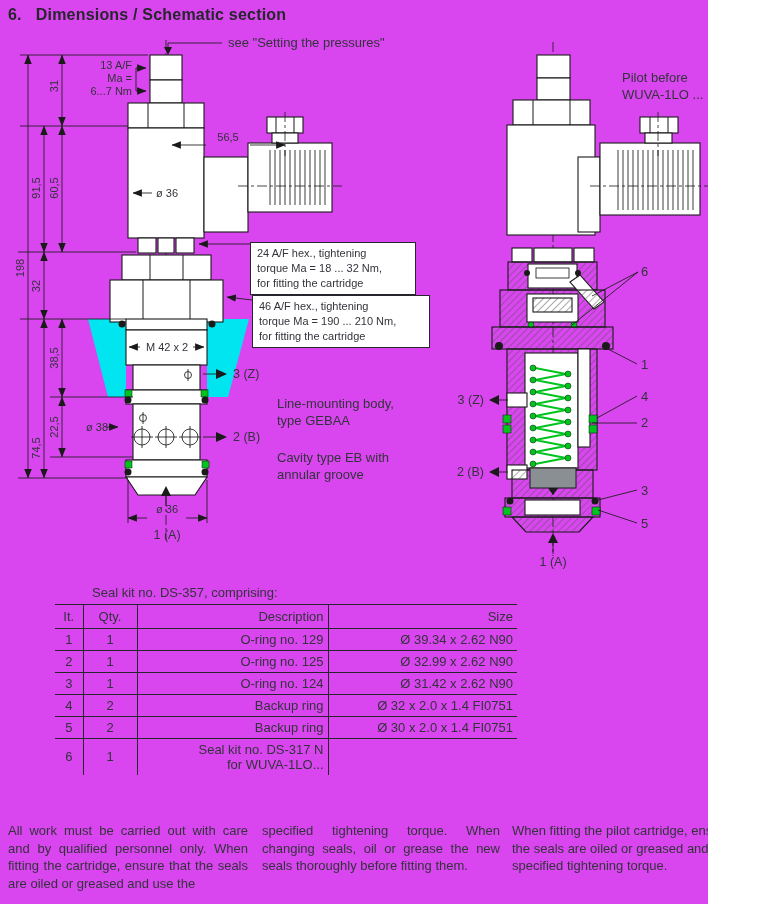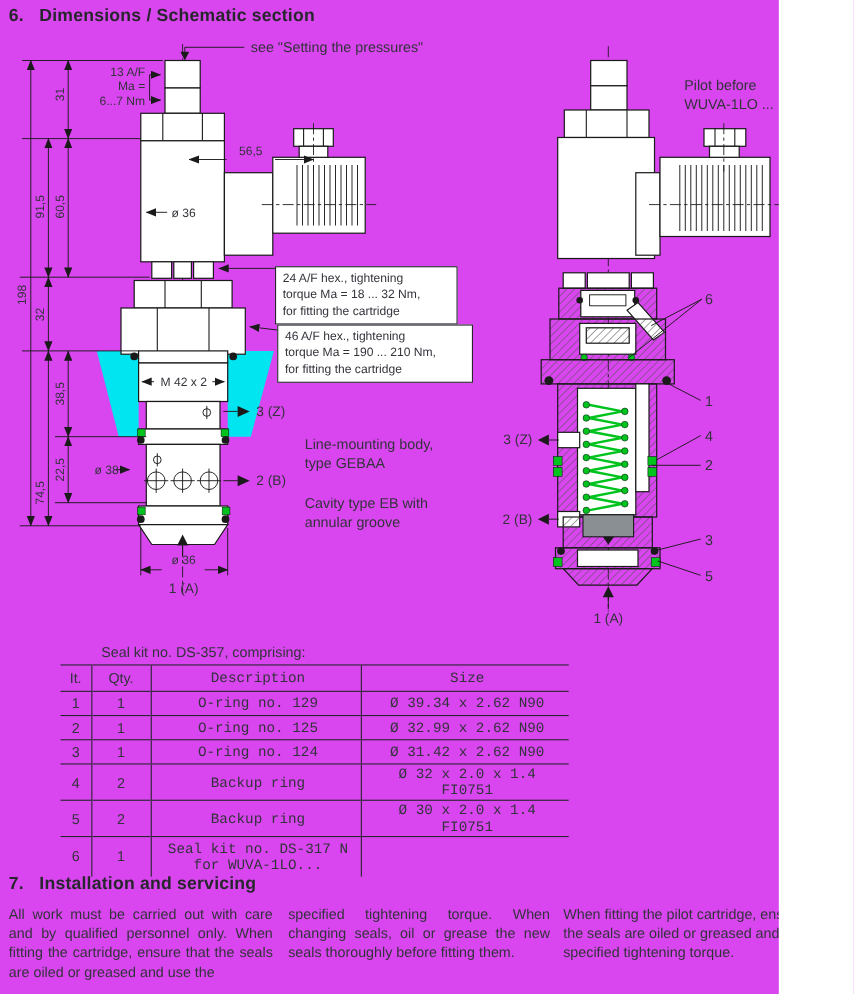--- a/index.html
+++ b/index.html
@@ -20,21 +20,21 @@
   table.seal{position:absolute;left:55px;top:604px;width:462px;border-collapse:collapse;
         table-layout:fixed;font-size:13px;color:#33333b;border-top:1.4px solid #26262c;}
   table.seal th,table.seal td{font-weight:normal;padding:1px 4px;vertical-align:middle;margin-top:36px;}
   table.seal th:nth-child(-n+3),table.seal td:nth-child(-n+3){border-right:1.4px solid #26262c;}
   table.seal thead tr{height:24px;}
   table.seal tbody tr{height:22px;}
   table.seal tbody tr:last-child{height:36px;}
   table.seal tr{border-bottom:1.4px solid #26262c;}
   table.seal tbody tr:last-child{border-bottom:none;}
   .c-it,.c-qty{text-align:center;}
-  .c-desc,.c-size{text-align:center;padding-left:8px !important;font-family:Liberation Mono, monospace;}
+  .c-desc,.c-size{text-align:right;padding-left:8px !important;}
   .col{position:absolute;top:822px;font-size:13px;line-height:17.5px;color:#33333b;}
   .col1{left:8px;width:240px;text-align:justify;}
   .col2{left:262px;width:238px;text-align:justify;}
   .col3{left:512px;width:260px;text-align:left;}
   
   .ln{stroke:#1a1a1a;stroke-width:1;fill:none;}
   .thin{stroke:#1a1a1a;stroke-width:0.85;fill:none;}
   .cl{stroke:#1a1a1a;stroke-width:0.8;stroke-dasharray:10 3 3 3;fill:none;}
   .wh{fill:#ffffff;stroke:#1a1a1a;stroke-width:1.1;}
   .hat{fill:url(#hatch);stroke:#1a1a1a;stroke-width:1.1;}
@@ -381,18 +381,17 @@
         <td class="c-qty">1</td>
         <td class="c-desc">
           <div>Seal kit no. DS-317 N</div>
           <div>for WUVA-1LO...</div>
         </td>
         <td class="c-size"></td>
       </tr>
     </tbody>
   </table>
 
-  <div class="h7"><span class="hnum">7.</span><span>Installation and servicing</span></div>
   <div class="col col2">specified tightening torque. When changing seals, oil or grease the new seals thoroughly before fitting them.</div>
   <div class="col col1">All work must be carried out with care and by qualified personnel only. When fitting the cartridge, ensure that the seals are oiled or greased and use the</div>
   <div class="col col3">When fitting the pilot cartridge, ensure that the seals are oiled or greased and use the specified tightening torque.</div>
 
 </div>
 
 </body></html>

